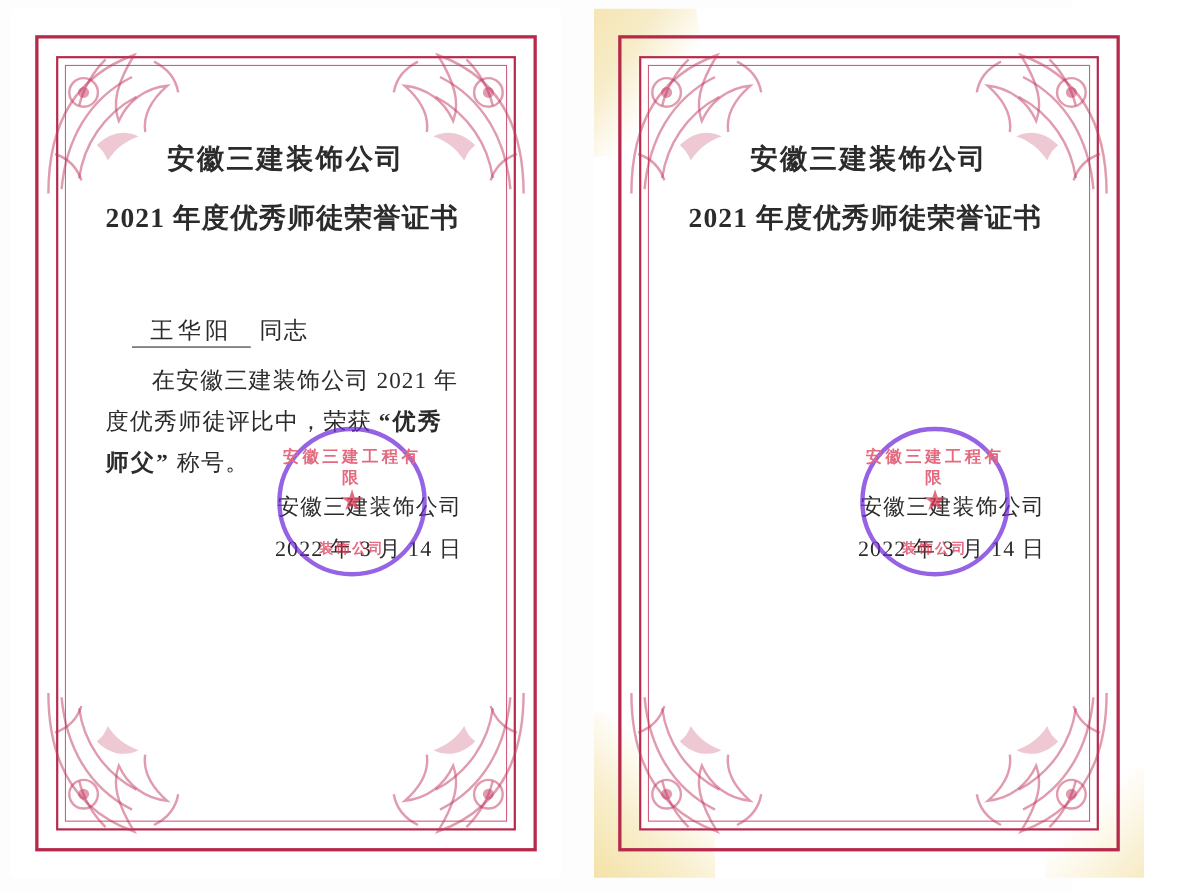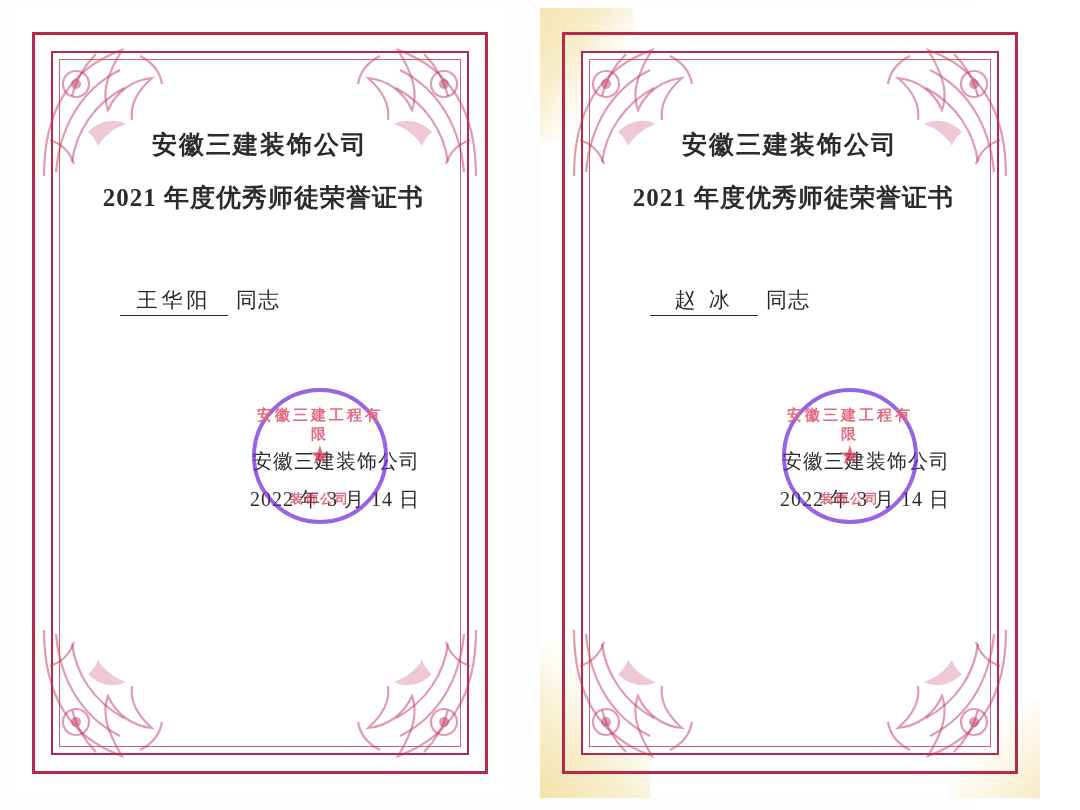--- a/index.html
+++ b/index.html
@@ -116,21 +116,21 @@
   }
   .title-line1 {
     text-align: center;
     font-size: 25px;
     letter-spacing: 2px;
     font-weight: 700;
     margin-top: 18px;
     font-family: "Liberation Serif", "DejaVu Serif", serif;
   }
   .title-line2 {
-    text-align: right;
+    text-align: left;
     font-size: 25px;
     letter-spacing: 1px;
     font-weight: 700;
     margin-top: 20px;
     font-family: "Liberation Serif", "DejaVu Serif", serif;
   }
   .recipient {
     margin-top: 62px;
     font-size: 21px;
     padding-left: 24px;
@@ -272,20 +272,25 @@
     </div>
 
     <div class="content">
       <div class="title-line1">安徽三建装饰公司</div>
       <div class="title-line2">2021 年度优秀师徒荣誉证书</div>
 
       <div class="recipient">
         <span class="name">王华阳</span><span class="comrade">同志</span>
       </div>
 
+      <div class="body-text">
+        <span>在安徽三建装饰公司 2021 年度优秀师徒评比中，荣获</span>
+        <span class="award">“</span><span class="award">优秀师父</span><span class="award">”</span>
+        <span>称号。</span>
+      </div>
 
       <div class="sign-block">
         <div>安徽三建装饰公司</div>
         <div>2022 年 3 月 14 日</div>
       </div>
 
       <div class="seal">
         <div class="arc-top">安徽三建工程有限</div>
         <div class="star">★</div>
         <div class="arc-bottom">装饰公司</div>
@@ -356,23 +361,20 @@
         <path d="M104 20 C 116 26, 124 36, 126 48"></path>
         <path d="M14 104 C 26 108, 34 116, 38 128"></path>
         <path d="M60 18 C 48 30, 40 44, 36 60"></path>
       </svg>
     </div>
 
     <div class="content">
       <div class="title-line1">安徽三建装饰公司</div>
       <div class="title-line2">2021 年度优秀师徒荣誉证书</div>
 
-      <div class="recipient">
-        <span class="name">赵 冰</span><span class="comrade">同志</span>
-      </div>
 
 
       <div class="sign-block">
         <div>安徽三建装饰公司</div>
         <div>2022 年 3 月 14 日</div>
       </div>
 
       <div class="seal">
         <div class="arc-top">安徽三建工程有限</div>
         <div class="star">★</div>

